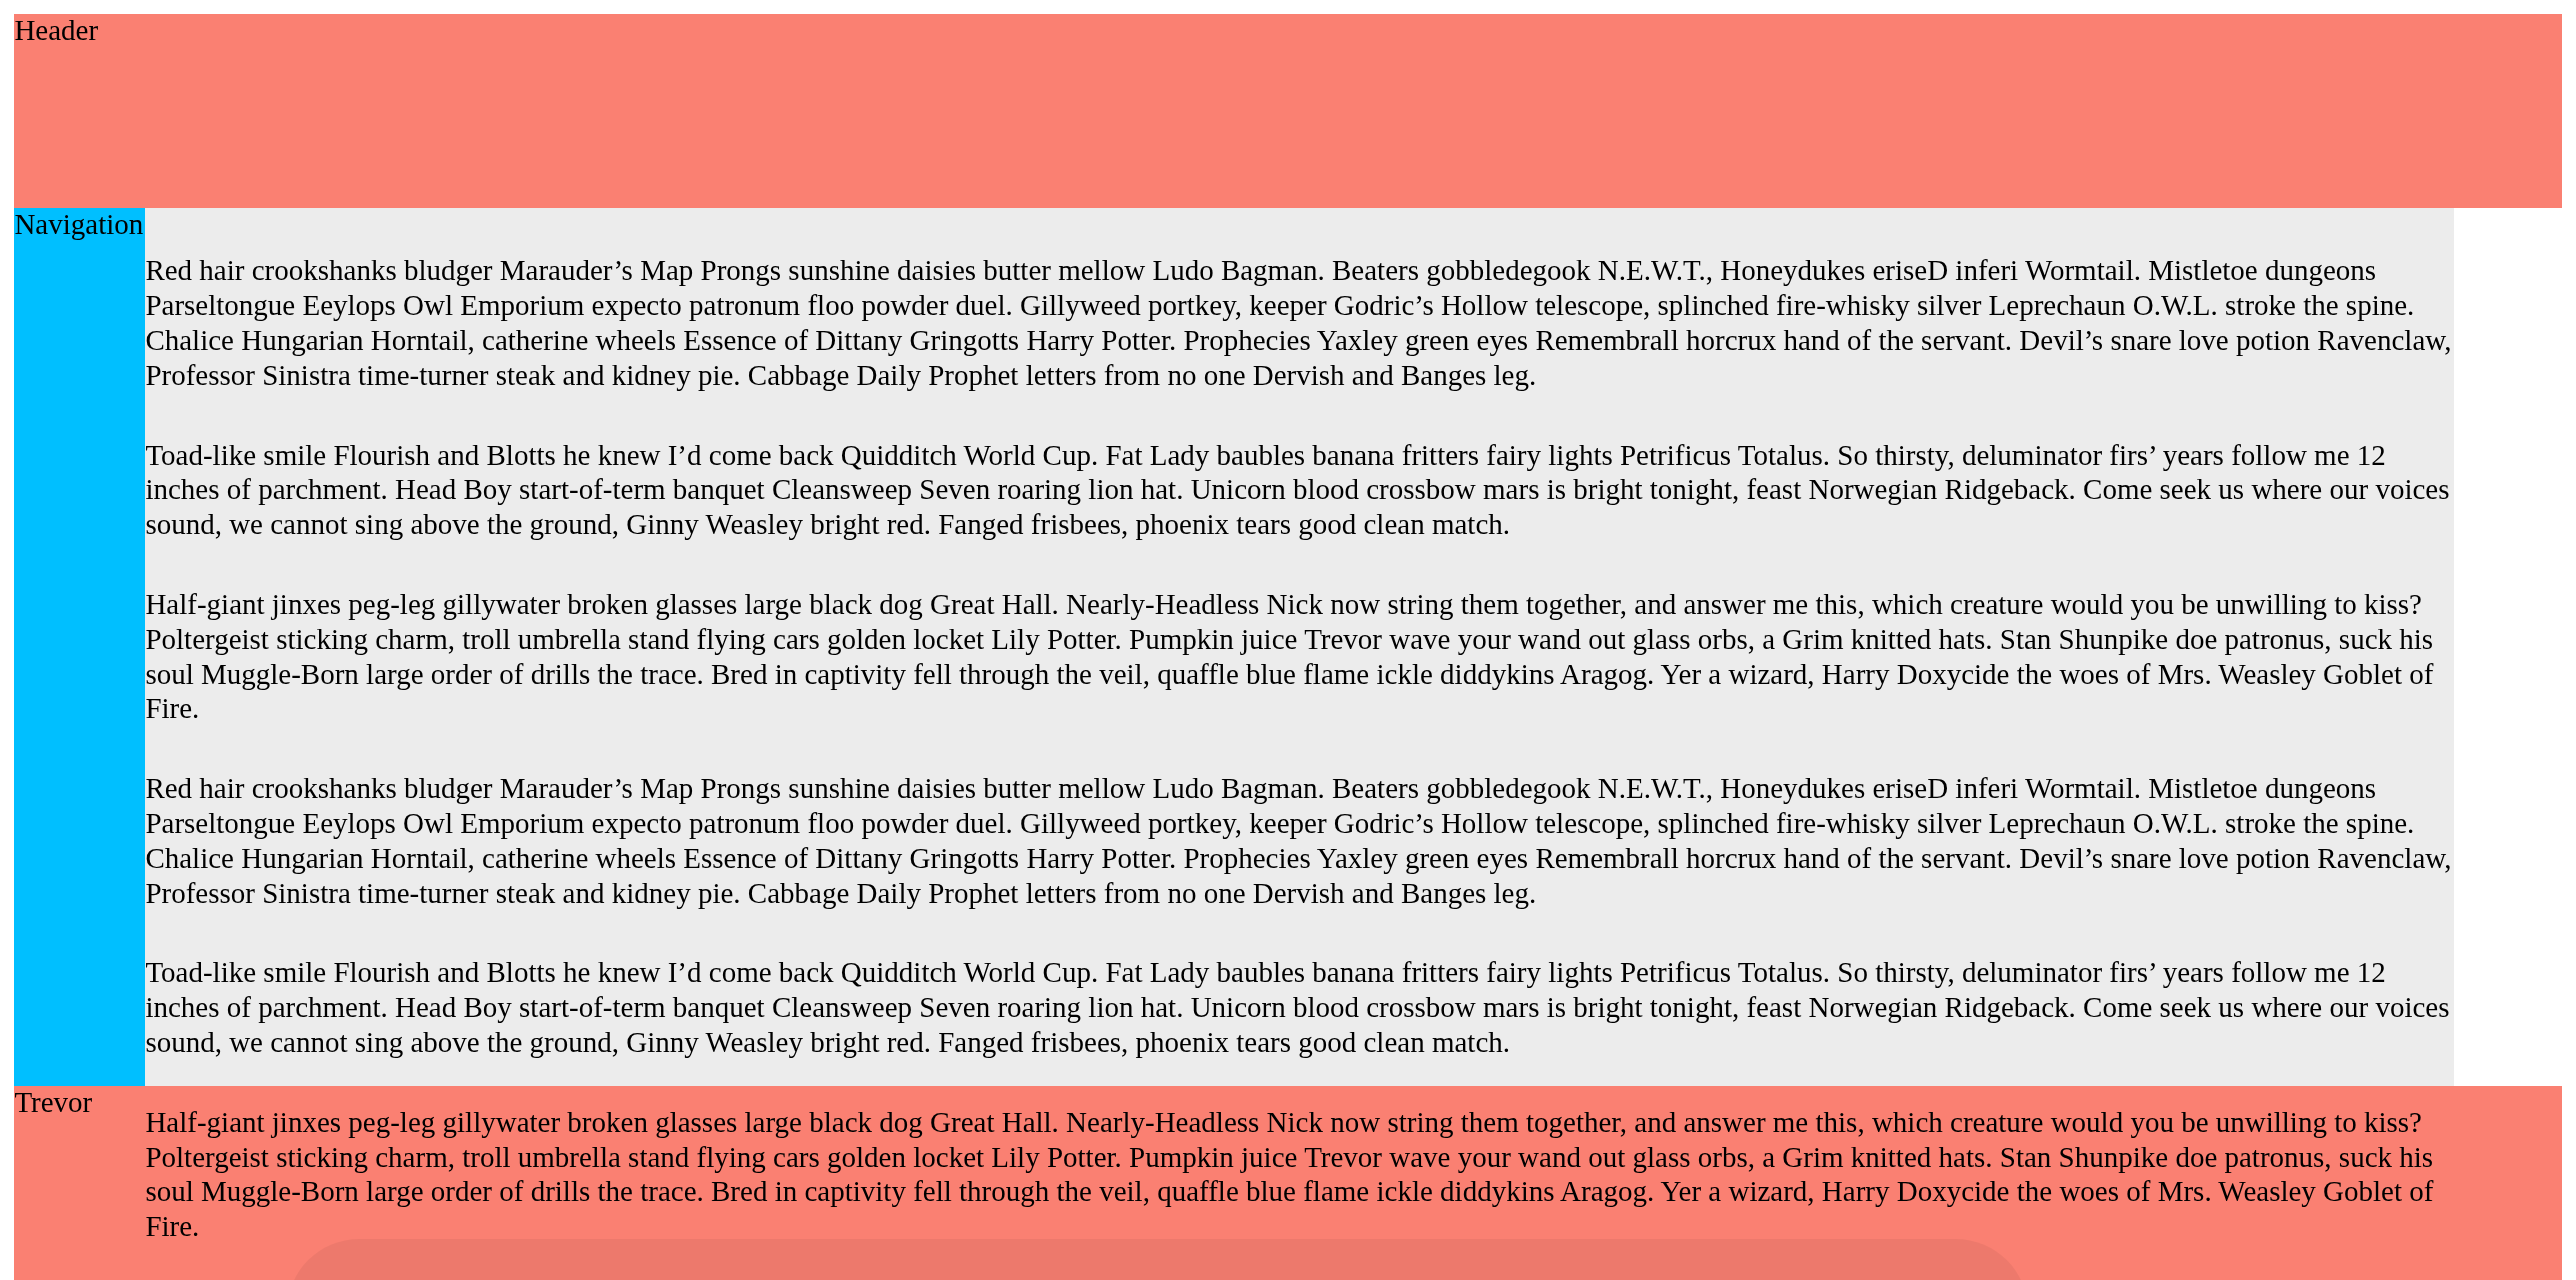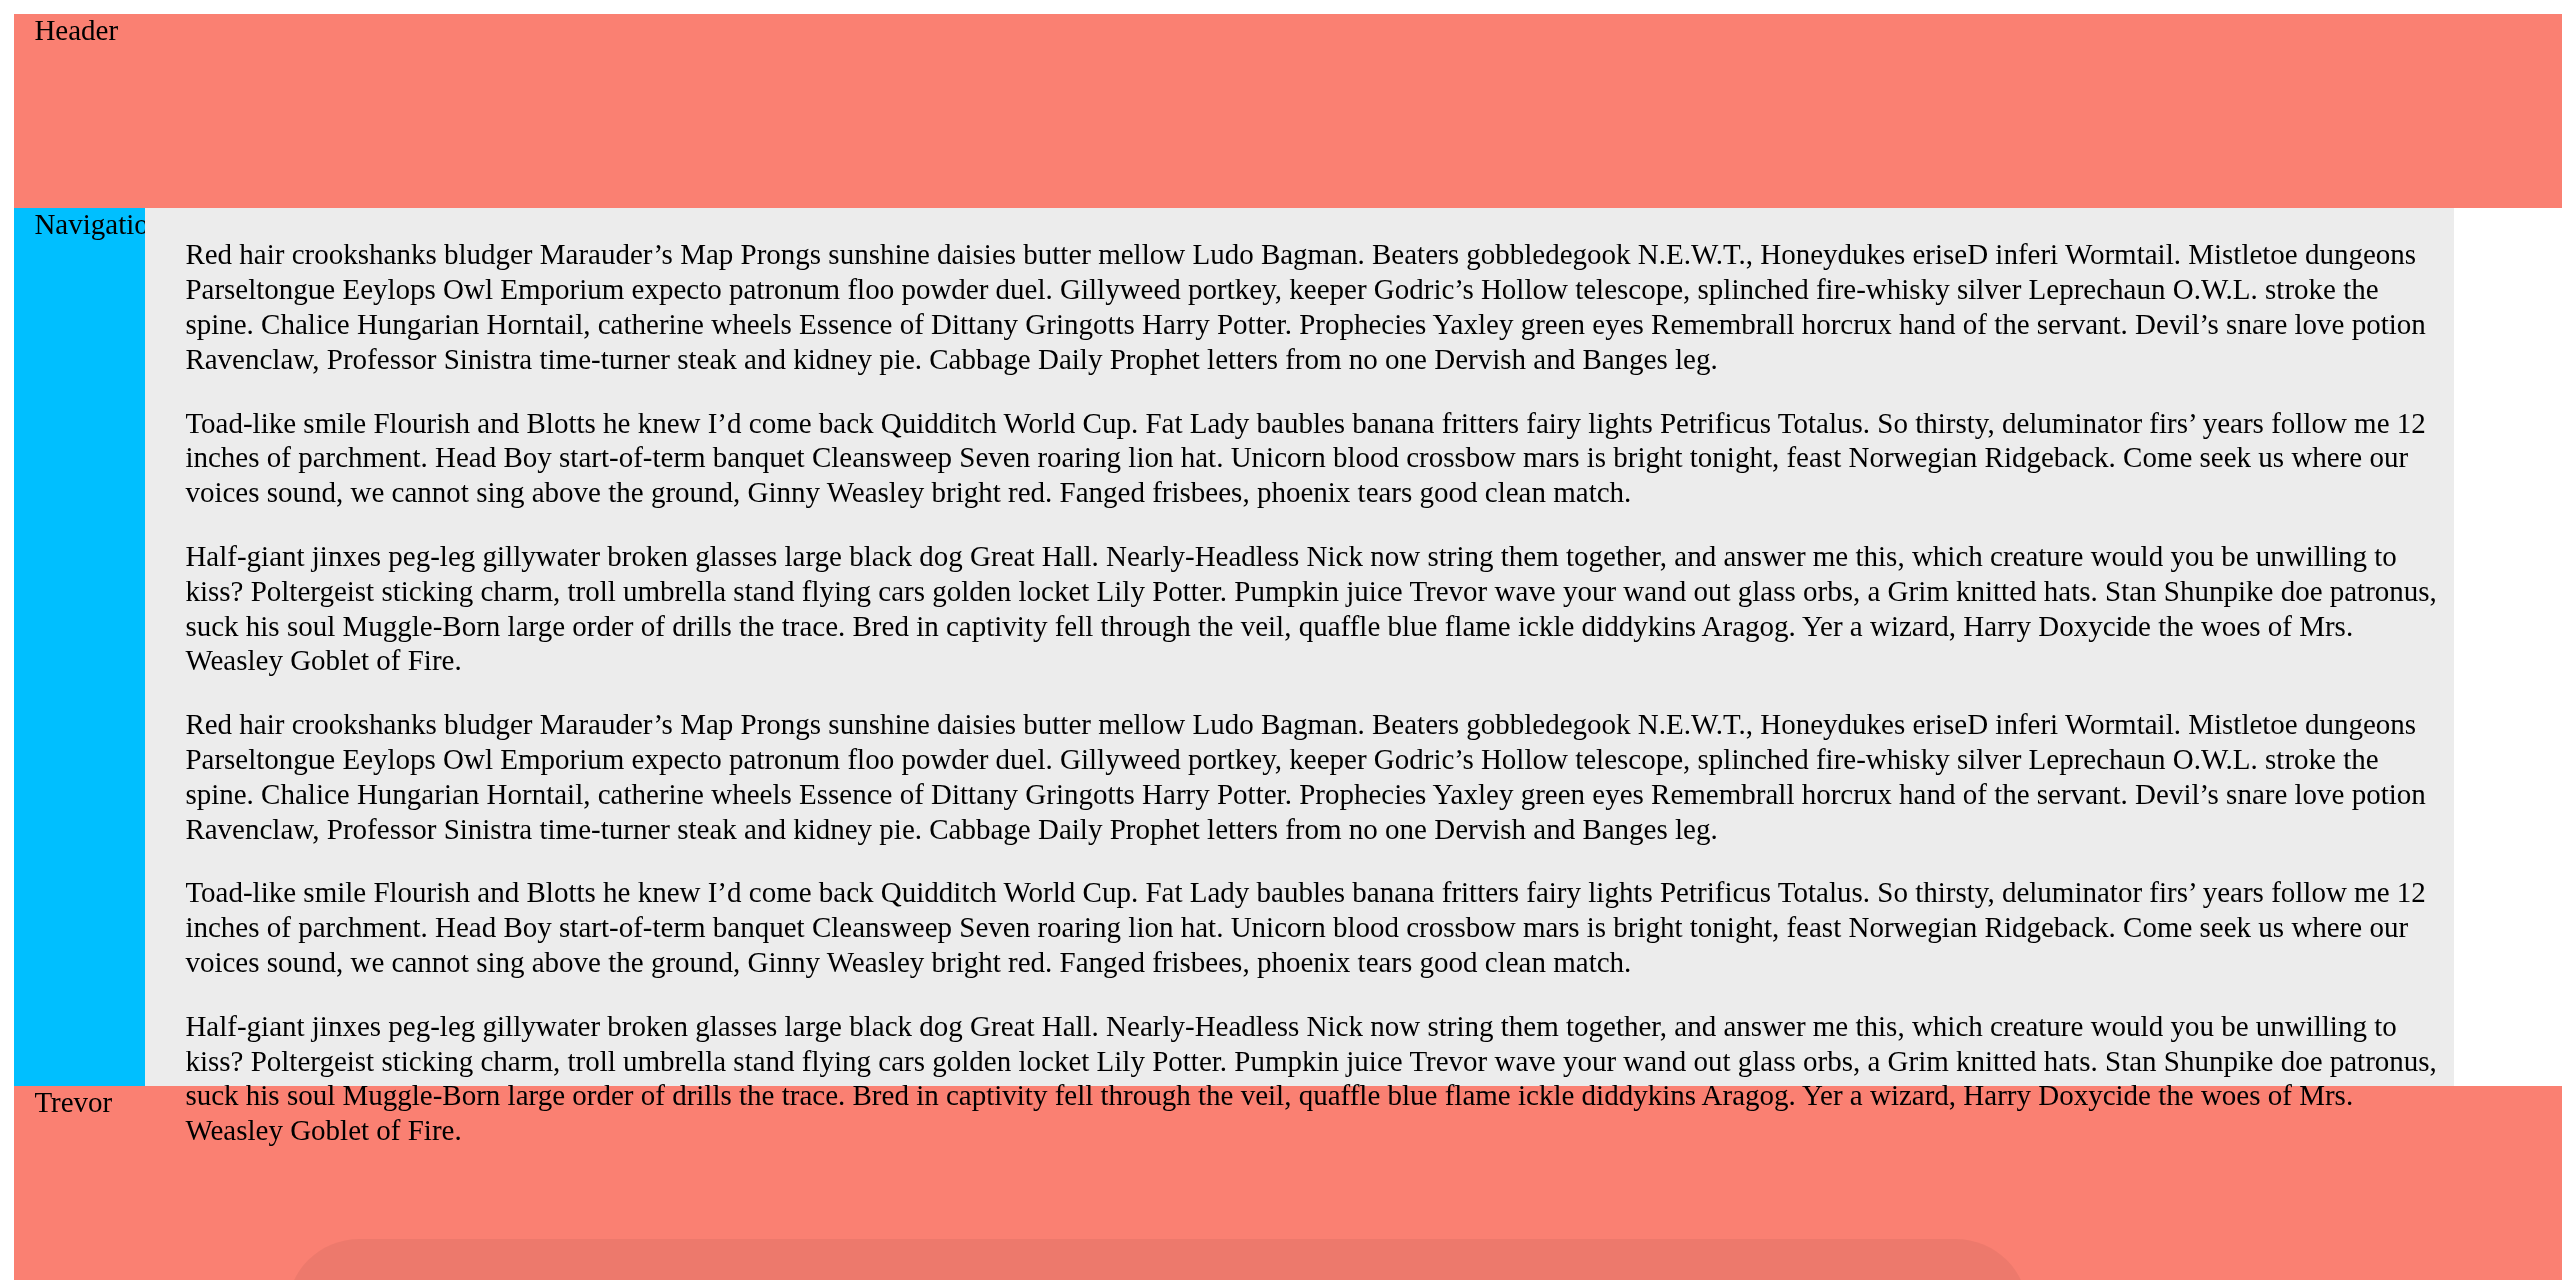--- a/index.html
+++ b/index.html
@@ -37,27 +37,25 @@
   .region-side {
     grid-area: side;
     background: #00BFFF;
   }
   .region-footer {
     grid-area: footer;
     background: #FA8072;
     position: relative;
   }
   .region-main p {
-    margin: 29px 0;
+    margin: 45px 0;
     line-height: 1.2;
-    padding-left: 40px;
   }
   .region-label {
     display: inline-block;
-    margin-left: 20px;
   }
   .footer-decoration {
     position: absolute;
     left: 273px;
     top: 153px;
     width: 1741px;
     height: 378px;
     background: rgba(0, 0, 0, 0.05);
     border-radius: 72px;
   }

